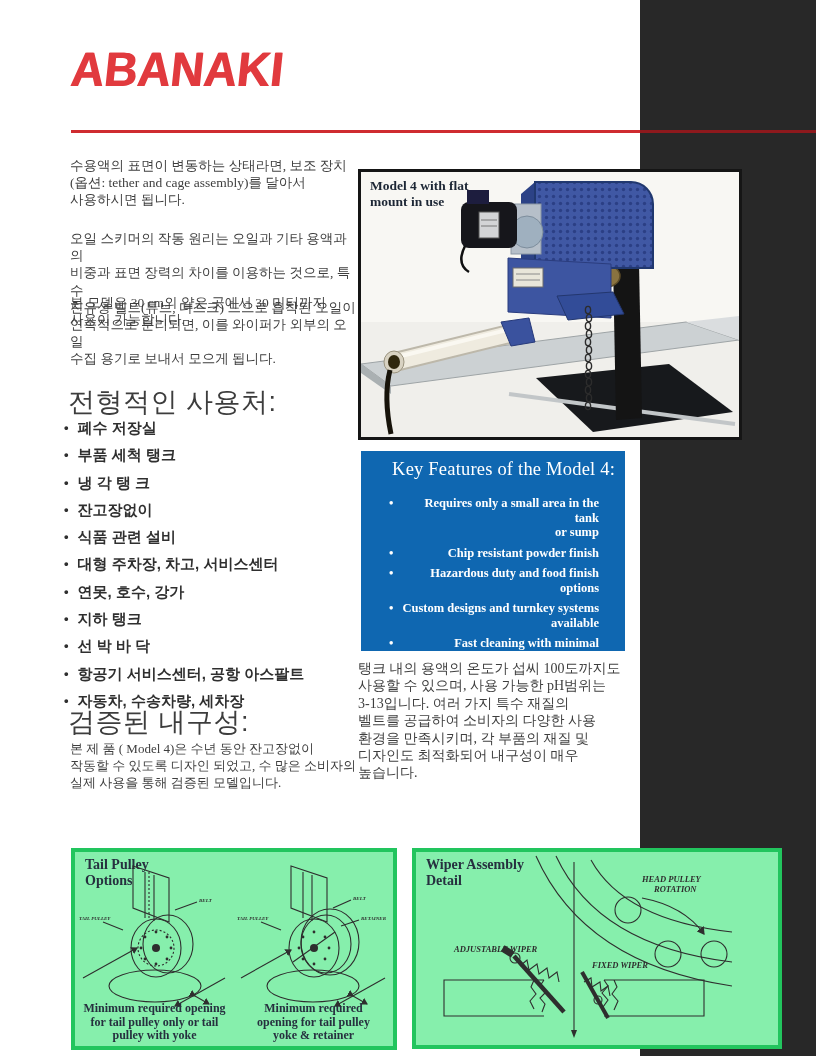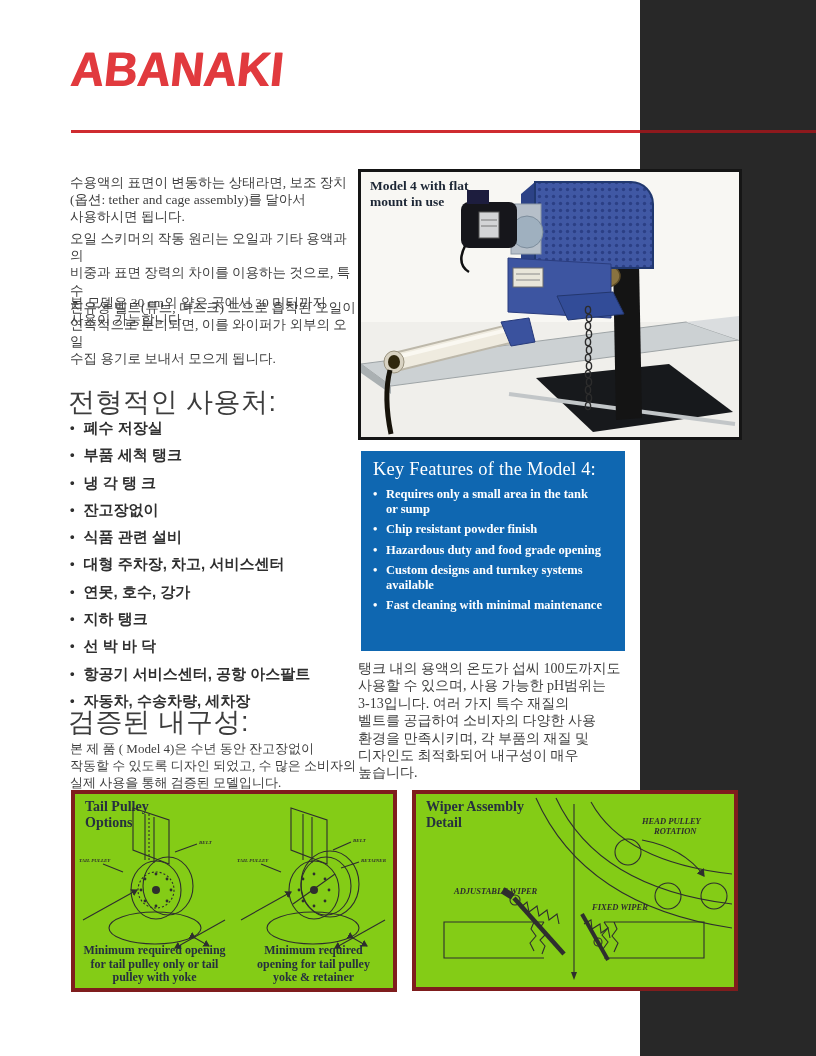--- a/index.html
+++ b/index.html
@@ -14,58 +14,58 @@
   .logo{position:absolute;left:68px;top:44px;font-family:"Liberation Sans",sans-serif;
         font-weight:800;font-size:46px;letter-spacing:0px;color:#e13a3e;
         transform:skewX(-6deg) scaleY(1.05);transform-origin:left bottom;
         text-shadow:1px 0 0 #e13a3e;}
   .red-rule{position:absolute;left:71px;top:130px;width:745px;height:3px;
         background:linear-gradient(to right,#cf2b30 0,#cf2b30 569px,#8e191d 569px,#8e191d 100%);}
 
   
   .kp{position:absolute;left:70px;width:286px;font-family:"Liberation Serif",serif;
       font-size:13.5px;line-height:17.2px;color:#3e3e3e;}
-  .p1{top:174px;} .p2{top:206px;margin-top:24px;} .p3{top:294px;}
+  .p1{top:157px;} .p2{top:206px;margin-top:24px;} .p3{top:294px;}
   .kheading{position:absolute;left:68px;font-size:27px;font-weight:400;color:#3d3d3d;
       font-family:"Liberation Sans",sans-serif;letter-spacing:0.5px;}
   .h-uses{top:384px;} .h-dur{top:704px;text-align:right;}
-  .uses-list{position:absolute;left:70px;top:415px;margin:0;padding:0;list-style:none;width:290px;}
+  .uses-list{position:absolute;left:64px;top:415px;margin:0;padding:0;list-style:none;width:290px;}
   .uses-list li{font-size:15px;font-weight:bold;color:#2f2f2f;line-height:26.3px;
       font-family:"Liberation Sans",sans-serif;}
   .uses-list li::before{content:"•";margin-right:9px;font-size:13px;position:relative;top:-1px;}
   .dur-para{position:absolute;left:70px;top:740px;width:292px;font-family:"Liberation Serif",serif;
       font-size:13px;line-height:17.2px;color:#3e3e3e;}
 
   
   .photo-box{position:absolute;left:358px;top:169px;width:384px;height:271px;
       border:3px solid #151515;background:#f8f7f3;box-sizing:border-box;}
   .photo-caption{position:absolute;left:9px;top:6px;width:140px;
       font-family:"Liberation Serif",serif;font-weight:bold;font-size:13.5px;line-height:16px;
       color:#1d2735;}
   .photo-box svg{position:absolute;left:0;top:0;}
 
   
   .kf-box{position:absolute;left:361px;top:451px;width:264px;height:200px;background:#0f67b1;
-      box-sizing:border-box;padding:8px 10px 6px 12px;color:#ffffff;}
+      box-sizing:border-box;padding:8px 10px 6px 12px;color:#ffffff;text-align:right;}
   .kf-title{font-family:"Liberation Serif",serif;font-size:18.5px;font-weight:400;
       letter-spacing:0.2px;margin:0 0 7px 0;}
-  .kf-list{margin:0;padding:0;list-style:none;}
+  .kf-list{margin:16px;padding:0;list-style:none;}
   .kf-list li{position:relative;font-family:"Liberation Serif",serif;font-weight:bold;
       font-size:12.5px;line-height:14.5px;margin-bottom:6px;padding-left:13px;}
   .kf-list li::before{content:"•";position:absolute;left:0;top:0;}
 
   
   .specs-para{position:absolute;left:358px;top:660px;width:284px;
       font-family:"Liberation Serif",serif;font-size:14px;line-height:17.4px;color:#3e3e3e;}
 
   
-  .diagram-box{position:absolute;top:790px;height:202px;border:4px solid #7f1d1d;
-      background:#84cc16;box-sizing:border-box;}
+  .diagram-box{position:absolute;top:848px;height:202px;border:4px solid #22c55e;
+      background:#86efac;box-sizing:border-box;}
   .box-tail{left:71px;width:326px;}
-  .box-wiper{left:412px;width:326px;height:201px;}
+  .box-wiper{left:412px;width:370px;height:201px;}
   .box-title{position:absolute;left:10px;top:5px;font-family:"Liberation Serif",serif;
       font-weight:bold;font-size:14px;line-height:16px;color:#26303f;}
   .diagram-box svg{position:absolute;left:0;top:0;}
   .tail-captions{position:absolute;left:0;top:150px;width:100%;display:flex;}
   .tail-cap{width:50%;text-align:center;font-family:Liberation Serif, serif;font-weight:bold;
       font-size:12px;line-height:13.5px;color:#26303f;}
   .sketch{stroke:#2e2e2e;fill:none;stroke-width:1.1;}
   .sk-label{font-family:"Liberation Serif",serif;font-style:italic;font-weight:bold;
       fill:#2e2e2e;}
 </style>
@@ -178,21 +178,21 @@
     <div class="photo-caption pre">Model 4 with flat
 mount in use</div>
   </div>
 
   <div class="kf-box">
     <div class="kf-title">Key Features of the Model 4:</div>
     <ul class="kf-list">
       <li class="pre">Requires only a small area in the tank
 or sump</li>
       <li class="pre">Chip resistant powder finish</li>
-      <li class="pre">Hazardous duty and food grade opening</li>
+      <li class="pre">Hazardous duty and food finish options</li>
       <li class="pre">Custom designs and turnkey systems
 available</li>
       <li class="pre">Fast cleaning with minimal maintenance</li>
     </ul>
   </div>
 
   <div class="specs-para pre">탱크 내의 용액의 온도가 섭씨 100도까지도
 사용할 수 있으며, 사용 가능한 pH범위는
  3-13입니다. 여러 가지 특수 재질의
 벨트를 공급하여 소비자의 다양한 사용

